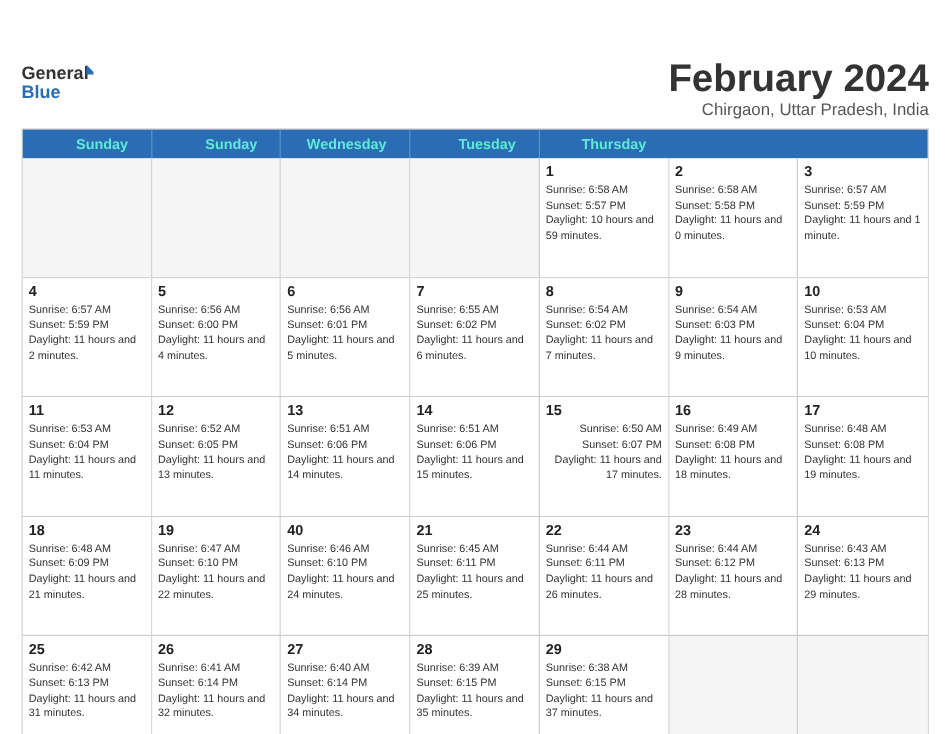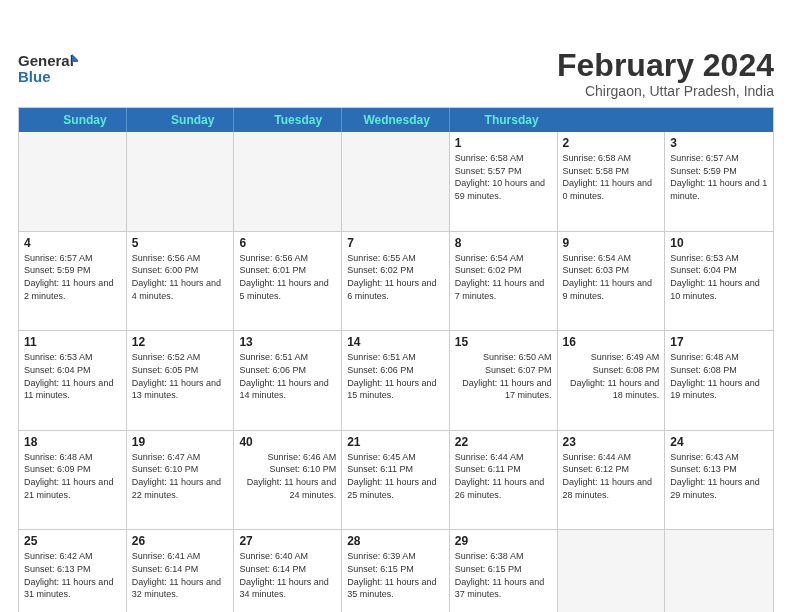--- a/index.html
+++ b/index.html
@@ -121,22 +121,22 @@
     <div class="title-block">
       <div class="cal-title">February 2024</div>
       <div class="cal-subtitle">Chirgaon, Uttar Pradesh, India</div>
     </div>
   </div>
 
   <div class="calendar">
     <div class="cal-header">
     <div class="cal-header-cell">Sunday</div>
         <div class="cal-header-cell">Sunday</div>
+        <div class="cal-header-cell">Wednesday</div>
         <div class="cal-header-cell">Tuesday</div>
-        <div class="cal-header-cell">Wednesday</div>
         <div class="cal-header-cell">Thursday</div>
       </div>
     <div class="cal-body">
     <div class="cal-row">
           <div class="cal-cell empty"></div>
           <div class="cal-cell empty"></div>
           <div class="cal-cell empty"></div>
           <div class="cal-cell empty"></div>
           <div class="cal-cell">
             <span class="day-num">1</span>
@@ -227,21 +227,21 @@
 Daylight: 11 hours and 15 minutes.</div>
           </div>
           <div class="cal-cell">
             <span class="day-num">15</span>
             <div class="day-info" style="white-space: pre-line; text-align: right;">Sunrise: 6:50 AM
 Sunset: 6:07 PM
 Daylight: 11 hours and 17 minutes.</div>
           </div>
           <div class="cal-cell">
             <span class="day-num">16</span>
-            <div class="day-info" style="white-space: pre-line; text-align: right;">Sunrise: 6:49 AM
+            <div class="day-info" style="white-space: pre-line;">Sunrise: 6:49 AM
 Sunset: 6:08 PM
 Daylight: 11 hours and 18 minutes.</div>
           </div>
           <div class="cal-cell">
             <span class="day-num">17</span>
             <div class="day-info" style="white-space: pre-line;">Sunrise: 6:48 AM
 Sunset: 6:08 PM
 Daylight: 11 hours and 19 minutes.</div>
           </div>
         </div>
@@ -253,21 +253,21 @@
 Daylight: 11 hours and 21 minutes.</div>
           </div>
           <div class="cal-cell">
             <span class="day-num">19</span>
             <div class="day-info" style="white-space: pre-line;">Sunrise: 6:47 AM
 Sunset: 6:10 PM
 Daylight: 11 hours and 22 minutes.</div>
           </div>
           <div class="cal-cell">
             <span class="day-num">40</span>
-            <div class="day-info" style="white-space: pre-line; text-align: right;">Sunrise: 6:46 AM
+            <div class="day-info" style="white-space: pre-line;">Sunrise: 6:46 AM
 Sunset: 6:10 PM
 Daylight: 11 hours and 24 minutes.</div>
           </div>
           <div class="cal-cell">
             <span class="day-num">21</span>
             <div class="day-info" style="white-space: pre-line;">Sunrise: 6:45 AM
 Sunset: 6:11 PM
 Daylight: 11 hours and 25 minutes.</div>
           </div>
           <div class="cal-cell">

